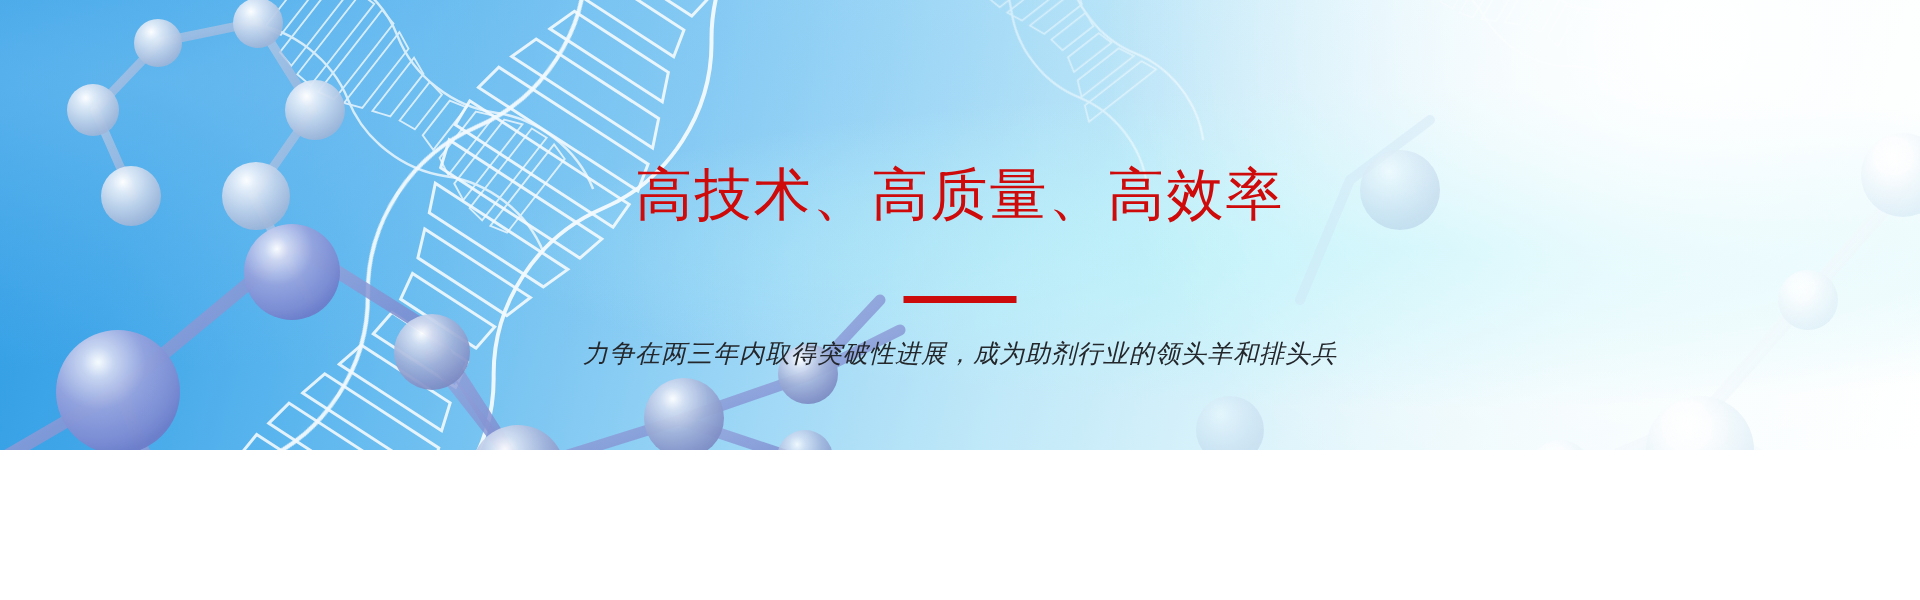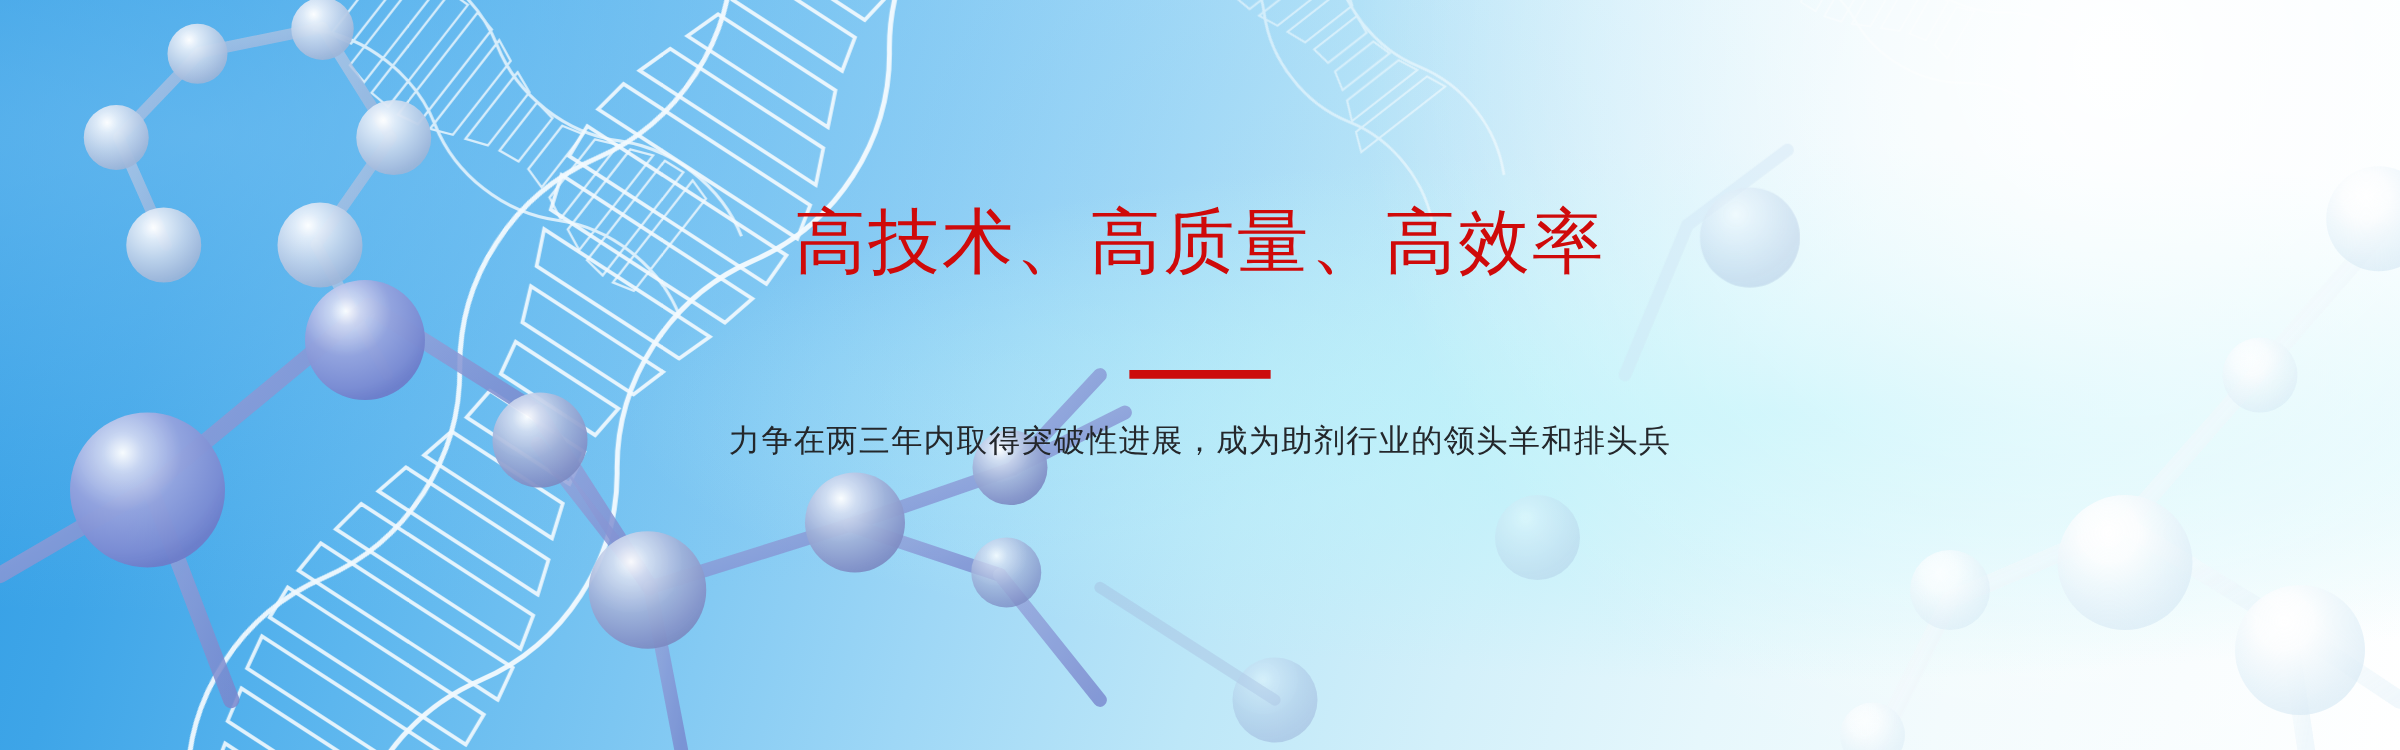--- a/index.html
+++ b/index.html
@@ -1,20 +1,20 @@
 <!DOCTYPE html>
 <html><head>
 <meta charset="utf-8">
 <style>
   html,body{margin:0;padding:0;background:#fff;}
   body{font-family:"Liberation Sans","DejaVu Sans",sans-serif;}
 
   .banner{
     position:relative;
-    width:1920px;height:600px;
+    width:1920px;height:450px;
     overflow:hidden;
     background:
       radial-gradient(circle at 88% 8%, rgba(255,255,255,0.95) 0%, rgba(255,255,255,0.0) 34%),
       radial-gradient(ellipse at 74% 55%, rgba(186,242,250,0.95) 0%, rgba(186,242,250,0.0) 46%),
       radial-gradient(ellipse at 8% 18%, rgba(125,196,243,0.55) 0%, rgba(125,196,243,0) 55%),
       linear-gradient(105deg,
         #2f9ce4 0%,
         #3ea5e8 9%,
         #5cb6ee 20%,
         #7cc6f2 31%,
@@ -67,20 +67,21 @@
     top:291px;left:0;right:0;
     text-align:center;
     font-family:"Liberation Sans","DejaVu Sans",sans-serif;
     font-size:25px;
     font-weight:400;
     letter-spacing:1px;
     color:#24272b;
     line-height:1.2;
     white-space:nowrap;
     top:294px;
+    font-style:italic;
   }
   .subtitle{top:295px;}
   .subtitle-pos{top:296px;}
 </style>
 </head>
 <body>
 
 <div class="banner">
 
   <div class="dna-layer">

